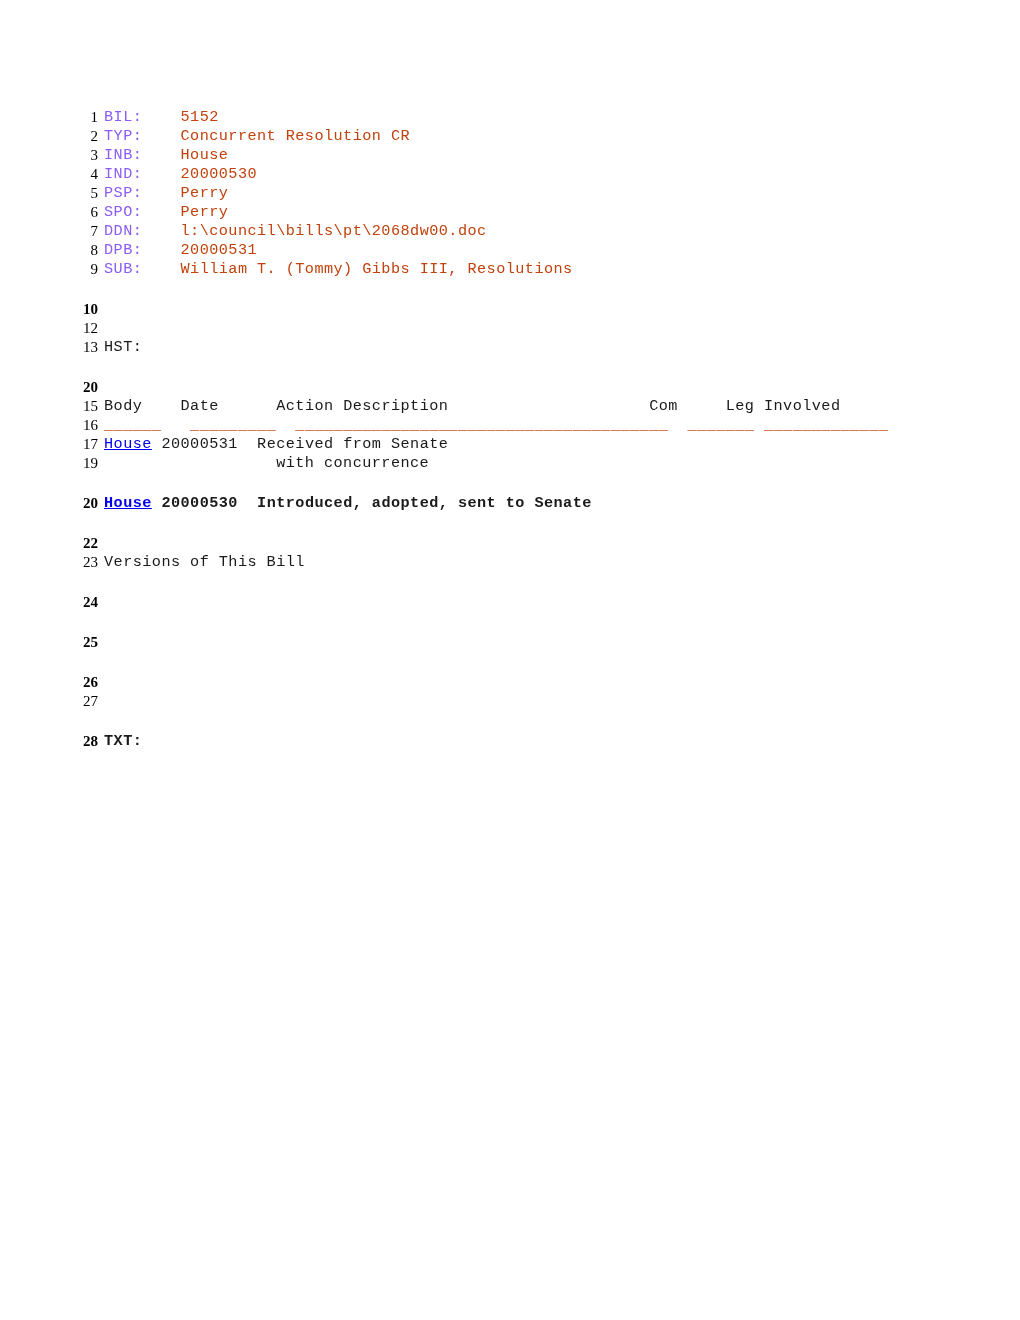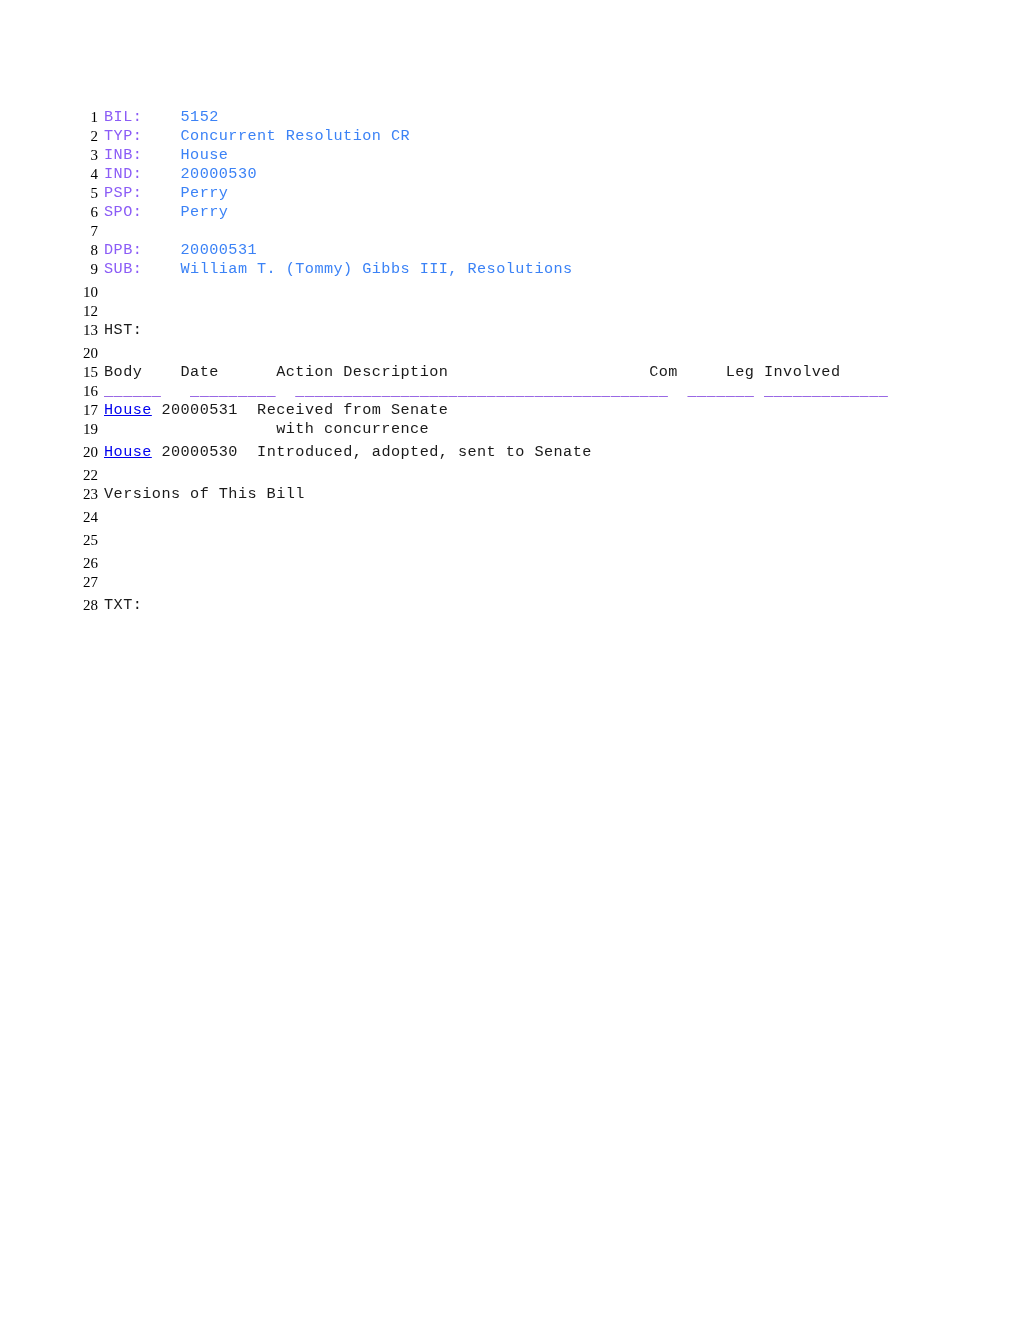--- a/index.html
+++ b/index.html
@@ -34,21 +34,21 @@
     width: 880px;
   }
 
   .line {
     position: relative;
     height: 19px;
     line-height: 19px;
     white-space: pre;
   }
   
-  .line.gap-sm { margin-top: 4px; }
+  .line.gap-sm { margin-top: 21px; font-weight: bold; }
 
   
   .ln {
     position: absolute;
     left: 0;
     top: 0;
     width: 26px;
     text-align: right;
     font-family: "Liberation Serif", "DejaVu Serif", serif;
     font-size: 15px;
@@ -65,29 +65,29 @@
     height: 19px;
     line-height: 19px;
     font-family: "Liberation Mono", "DejaVu Sans Mono", monospace;
     font-size: 15.2px;
     color: #1a1a1a;
     white-space: pre;
     letter-spacing: 0.45px;
   }
 
   .content .lbl { color: #8b5cf6; }
-  .content .val { color: #3b82f6; }
+  .content .val { color: #c2410c; }
 
   
   .blink {
     color: #0000ee;
     text-decoration: underline;
   }
   .rule {
-    color: #6d28d9;
+    color: #c2410c;
   }
 </style>
 </head>
 <body>
 
 <div id="page">
   <div id="listing">
 
     <div class="line">
       <span class="ln">1</span>
@@ -114,20 +114,21 @@
       <span class="content"><span class="lbl">PSP:</span><span class="val">    <span>Perry</span></span></span>
     </div>
 
     <div class="line">
       <span class="ln">6</span>
       <span class="content"><span class="lbl">SPO:</span><span class="val">    <span>Perry</span></span></span>
     </div>
 
     <div class="line">
       <span class="ln">7</span>
+      <span class="content"><span class="lbl">DDN:</span><span class="val">    <span>l:\council\bills\pt\2068dw00.doc</span></span></span>
     </div>
 
     <div class="line">
       <span class="ln">8</span>
       <span class="content"><span class="lbl">DPB:</span><span class="val">    <span>20000531</span></span></span>
     </div>
 
     <div class="line">
       <span class="ln">9</span>
       <span class="content"><span class="lbl">SUB:</span><span class="val">    <span>William T. (Tommy) Gibbs III, Resolutions</span></span></span>

